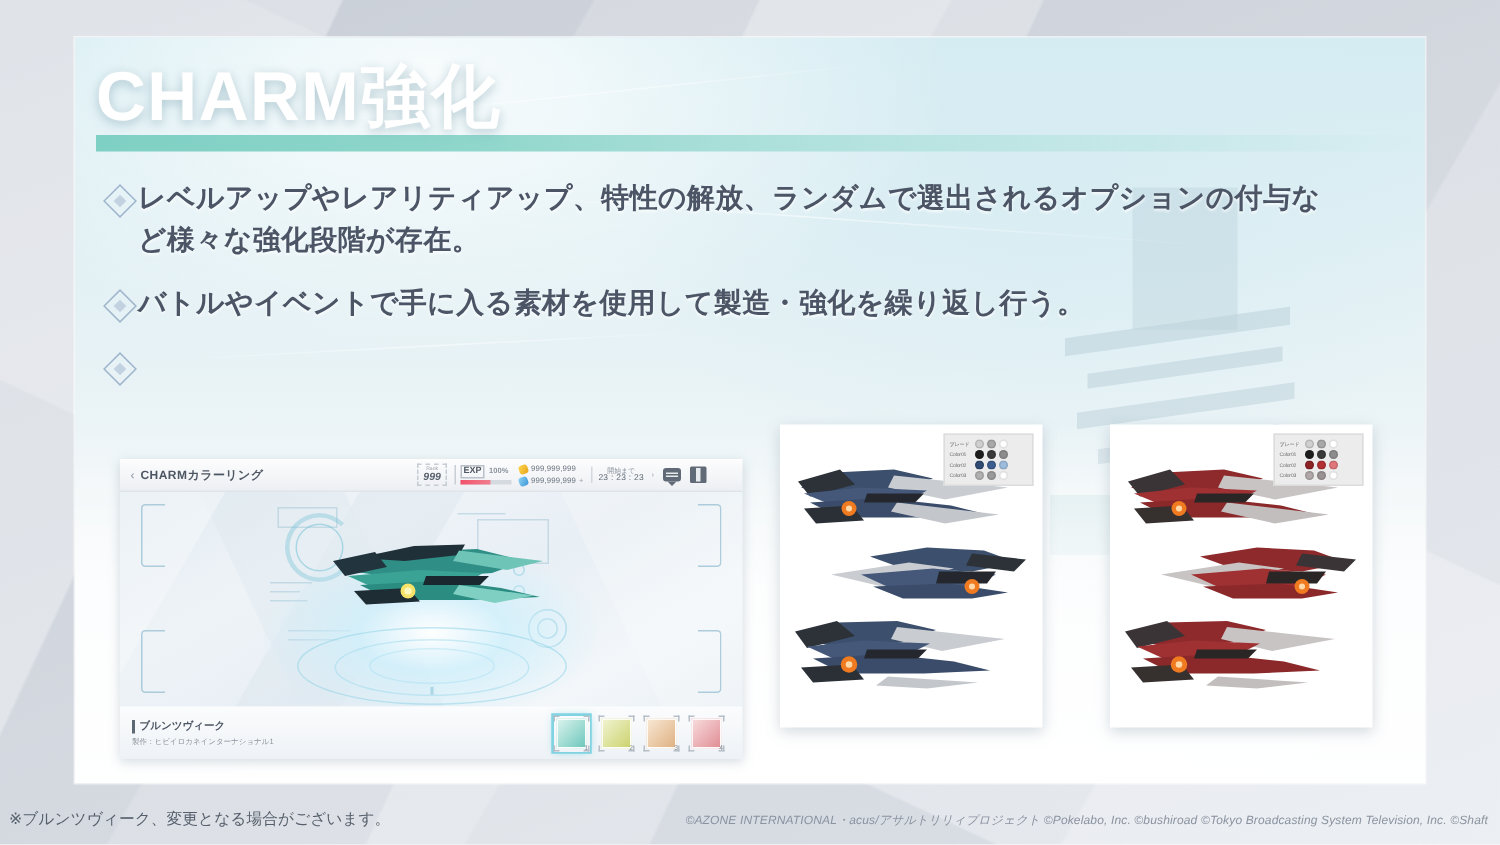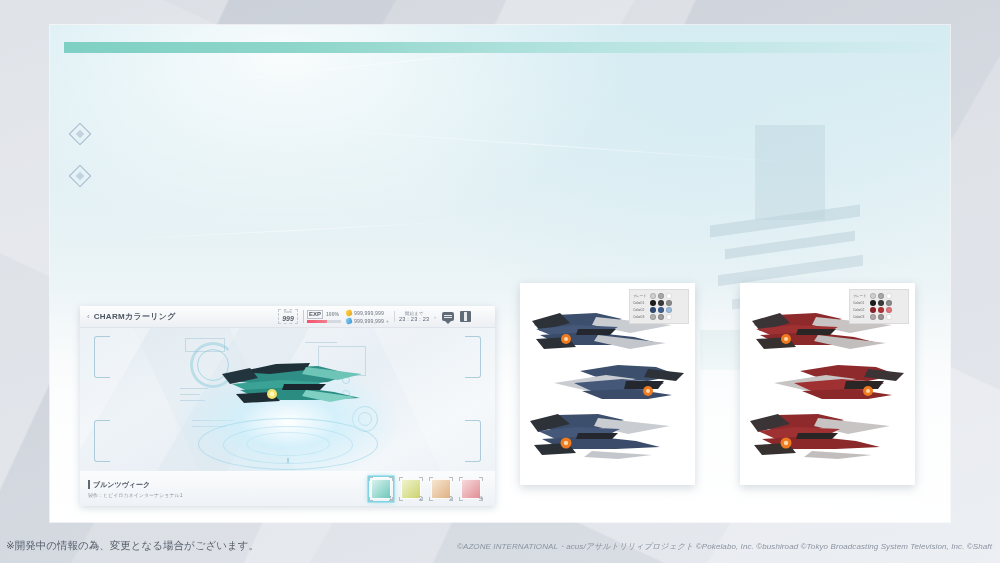--- a/index.html
+++ b/index.html
@@ -190,26 +190,32 @@
     <i style="left:30px;top:265px;width:170px;height:40px;background:rgba(120,185,185,.35)"></i>
   </div>
 
   <div class="streak" style="left:120px;top:38px;width:430px;transform:rotate(-6deg)"></div>
   <div class="streak" style="left:240px;top:120px;width:520px;transform:rotate(4deg)"></div>
   <div class="streak" style="left:60px;top:205px;width:360px;transform:rotate(-3deg)"></div>
 
   <div class="mist"></div>
 
   <div class="title-wrap">
+    <div class="title">CHARM強化</div>
     <div class="title-bar"></div>
   </div>
 
   <div class="bullets">
     <div class="bullet">
       <span class="dia"></span>
+      <span class="btxt" style="max-width:800px">レベルアップやレアリティアップ、特性の解放、ランダムで選出されるオプションの付与など様々な強化段階が存在。</span>
+    </div>
+    <div class="bullet">
+      <span class="dia"></span>
+      <span class="btxt">バトルやイベントで手に入る素材を使用して製造・強化を繰り返し行う。</span>
     </div>
     <div class="bullet">
       <span class="dia"></span>
     </div>
   </div>
 
   <div class="game">
 
     <div class="g-head">
       <span class="g-back">‹</span>
@@ -480,14 +486,14 @@
         <span class="pal-lbl">Color03</span>
         <span class="dot" style="background:#b0a8a8"></span>
         <span class="dot" style="background:#9a9292"></span>
         <span class="dot" style="background:#ffffff"></span>
       </div>
     </div>
   </div>
 
 </div>
 
-<div class="note">※開発中の情報の為、変更となる場合がございます。</div>
+<div class="note">※ブルンツヴィーク、変更となる場合がございます。</div>
 <div class="copy">©AZONE INTERNATIONAL・acus/アサルトリリィプロジェクト ©Pokelabo, Inc. ©bushiroad ©Tokyo Broadcasting System Television, Inc. ©Shaft</div>
 
 </body></html>

